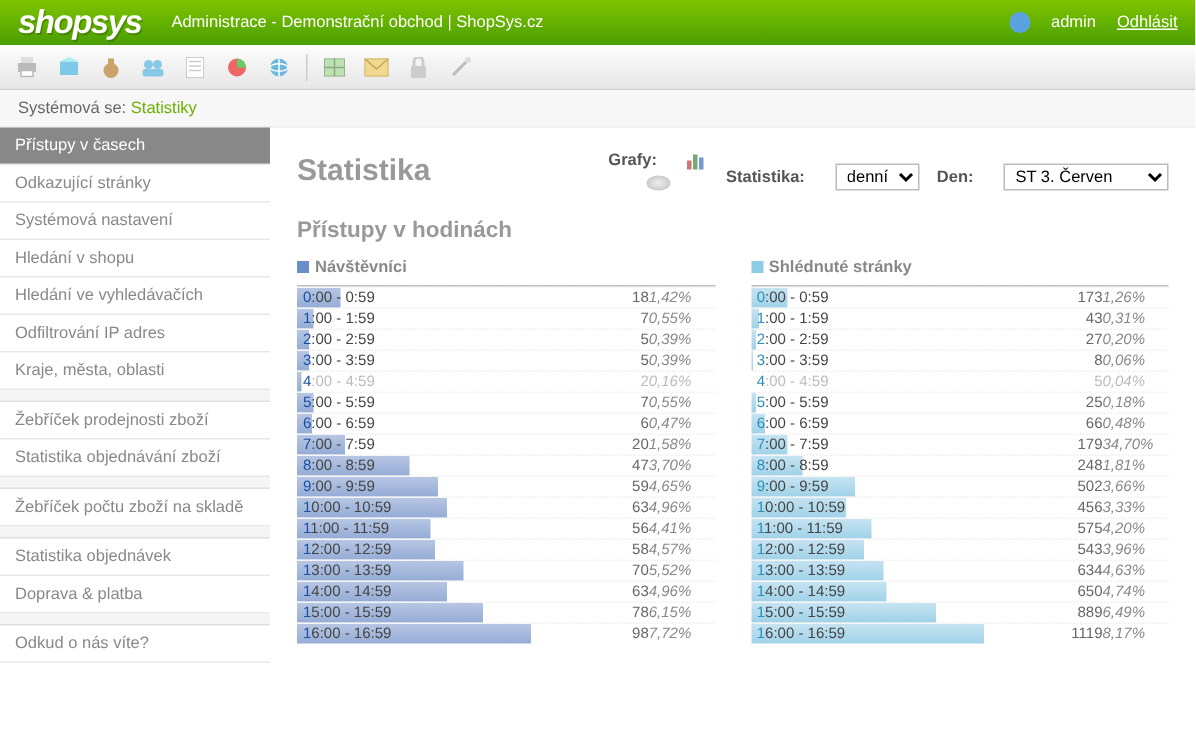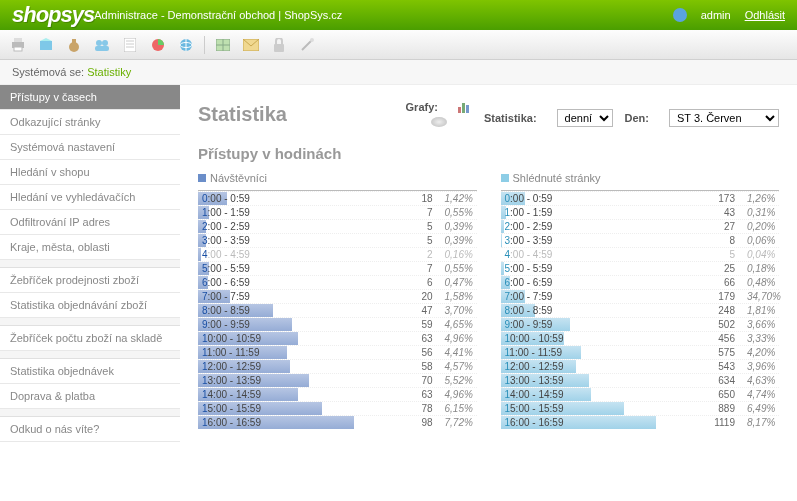--- a/index.html
+++ b/index.html
@@ -1,19 +1,19 @@
 <!DOCTYPE html>
 <html><head>
 <meta charset="utf-8">
 <style>
 * { margin: 0; padding: 0; box-sizing: border-box; }
 body { font-family: Arial, Helvetica, sans-serif; font-size: 11px; background: #fff; color: #666; width: 797px; }
 .header { background: linear-gradient(#7fc400, #4a9e00); height: 30px; display: flex; align-items: center; padding: 0 12px; color: #fff; }
 .logo { font-family: 'Arial Black', sans-serif; font-size: 22px; font-style: italic; font-weight: 900; letter-spacing: -1px; color: #fff; text-shadow: 1px 1px 0 rgba(0,0,0,0.2); }
-.header-sub { font-size: 11px; }
+.header-sub { margin-left: 20px; font-size: 11px; }
 .header-right { margin-left: auto; display: flex; align-items: center; gap: 14px; }
 .user-icon { width: 14px; height: 14px; background: #5aa3e0; border-radius: 50%; display: inline-block; }
 .logout { color: #fff; text-decoration: underline; cursor: pointer; }
 .toolbar { background: linear-gradient(#fdfdfd, #e6e6e6); height: 30px; display: flex; align-items: center; padding: 0 8px; gap: 8px; border-bottom: 1px solid #d0d0d0; }
 .toolbar-icon { width: 20px; height: 18px; display: flex; align-items: center; justify-content: center; cursor: pointer; }
 .toolbar-sep { width: 1px; height: 18px; background: #ccc; }
 .breadcrumb { padding: 6px 12px; font-size: 11px; background: #f7f7f7; border-bottom: 1px solid #eee; }
 .breadcrumb .current { color: #6ab000; }
 .layout { display: flex; }
 .sidebar { width: 180px; }
@@ -30,33 +30,33 @@
 select { font-size: 11px; border: 1px solid #bbb; padding: 1px 3px; background: #fff; }
 .chart-icon { width: 14px; height: 12px; display: inline-flex; gap: 1px; align-items:flex-end; cursor:pointer; }
 .chart-icon span { width: 3px; display:block; }
 .chart-icon .b1 { height: 6px; background:#c77; }
 .chart-icon .b2 { height: 10px; background:#7a7; }
 .chart-icon .b3 { height: 8px; background:#79c; }
 .knob { width:16px; height:10px; background: radial-gradient(#eee,#bbb); border-radius: 50%; cursor:pointer; }
 .section-title { font-size: 15px; font-weight: bold; color: #999; margin: 14px 0 8px; }
 .charts { display: flex; gap: 24px; }
 .chart-col { flex: 1; }
-.chart-head { display: flex; align-items: center; gap: 4px; padding: 2px 0 6px; border-bottom: 1px solid #bbb; color: #888; }
+.chart-head { display: flex; align-items: center; gap: 4px; padding: 2px 0 6px; border-bottom: 1px solid #bbb; color: #888; font-weight: bold; }
 .sq { width: 8px; height: 8px; display: inline-block; }
 .sq.blue { background: #6b8ec9; }
 .sq.cyan { background: #8dcde6; }
 .row { position: relative; height: 14px; display: flex; align-items: center; border-top: 1px dotted #eee; }
 .bar { position: absolute; left: 0; top: 0; bottom: 0; background: linear-gradient(#aebfe0,#8aa3d1); opacity: 0.9; z-index: 0; }
 .row.c2 .bar { background: linear-gradient(#bfe0f0,#96cde6); }
 .row-label { position: relative; z-index: 1; padding-left: 4px; color: #444; font-size: 10px; min-width: 80px; }
 .row-label .first { color: #1a4fa3; }
 .row.c2 .row-label .first { color: #2a8fb8; }
 .row.dim .row-label, .row.dim .row-val, .row.dim .row-pct { color: #bbb; }
 .row-val { margin-left: auto; width: 34px; text-align: right; font-size: 10px; color: #666; z-index:1; }
-.row-pct { width: 44px; font-size: 10px; font-style: italic; color: #888; padding-right: 4px; z-index:1;padding-left:12px; }
+.row-pct { width: 44px; font-size: 10px; font-style: italic; color: #888; padding-right: 4px; z-index:1; }
 </style>
 </head>
 <body>
 
 <div class="header">
   <span class="logo">shopsys</span>
   <span class="header-sub">Administrace - Demonstrační obchod | ShopSys.cz</span>
   <div class="header-right">
     <span class="user-icon"></span>
     <span>admin</span>

